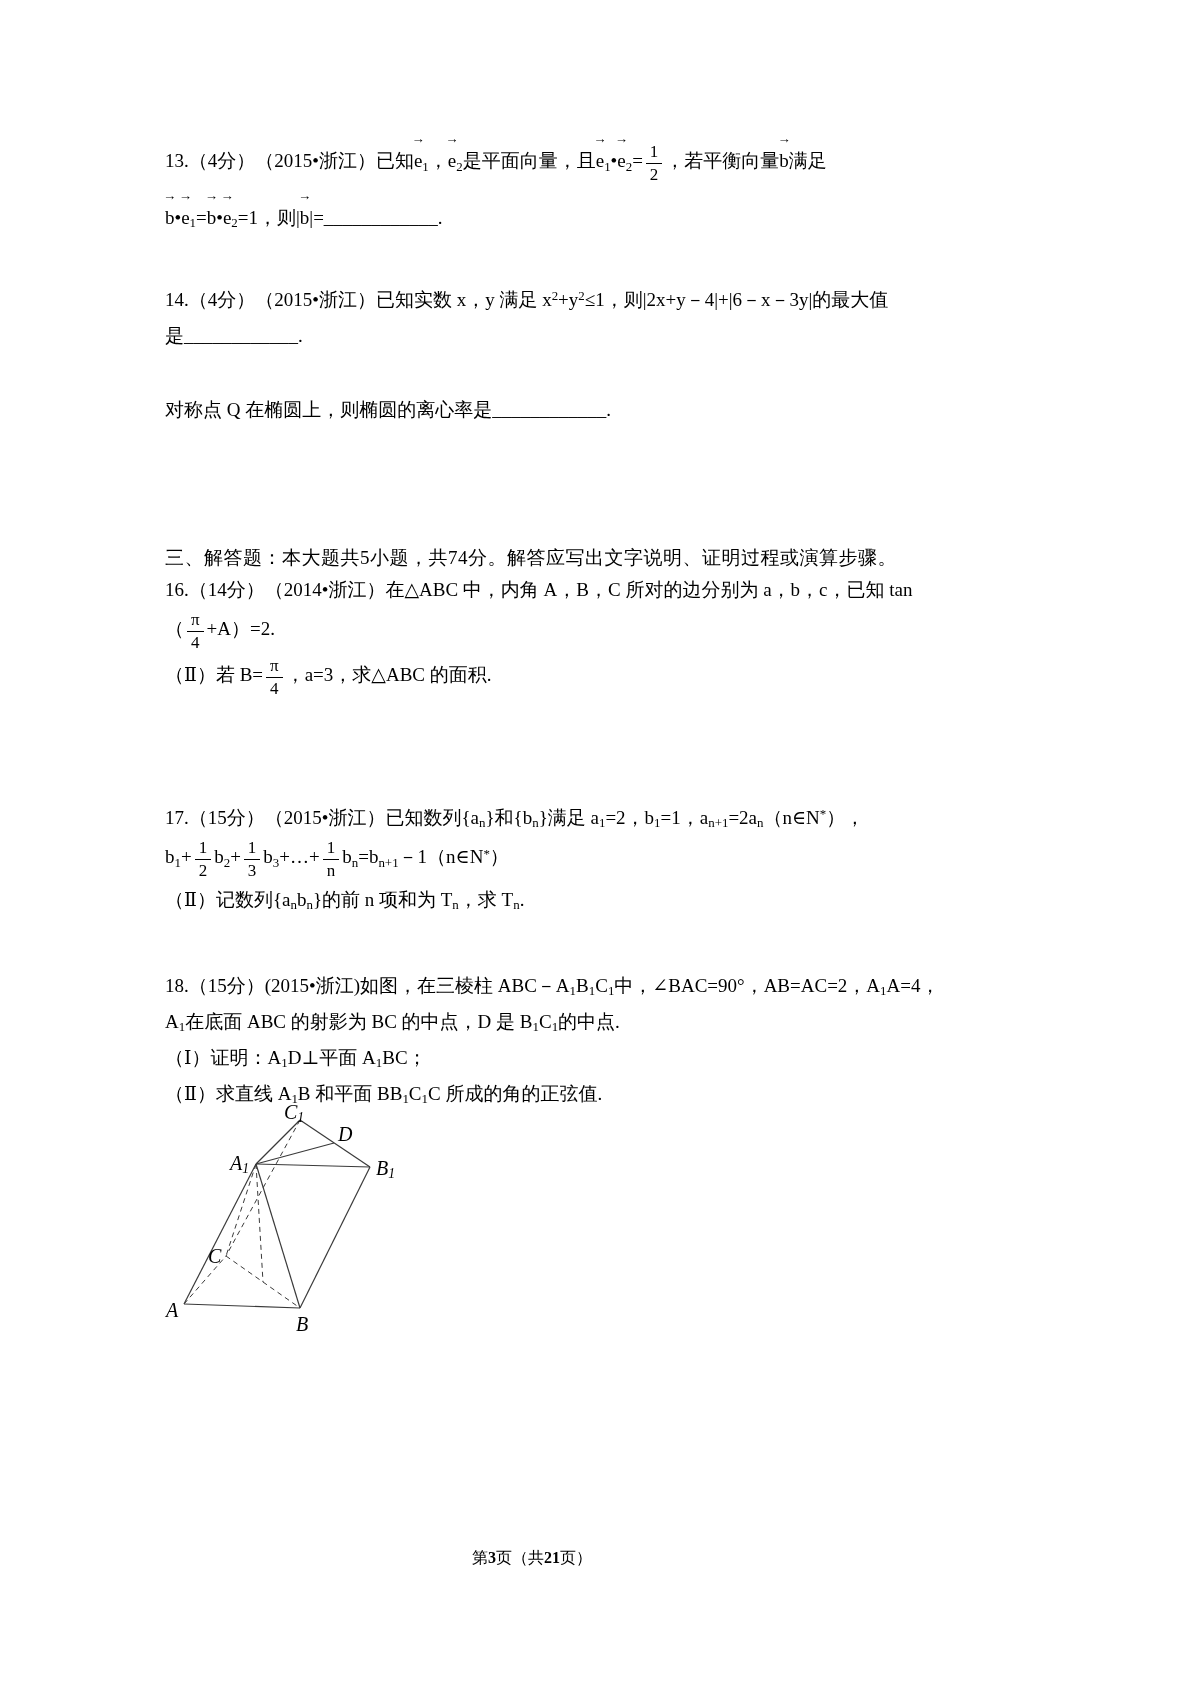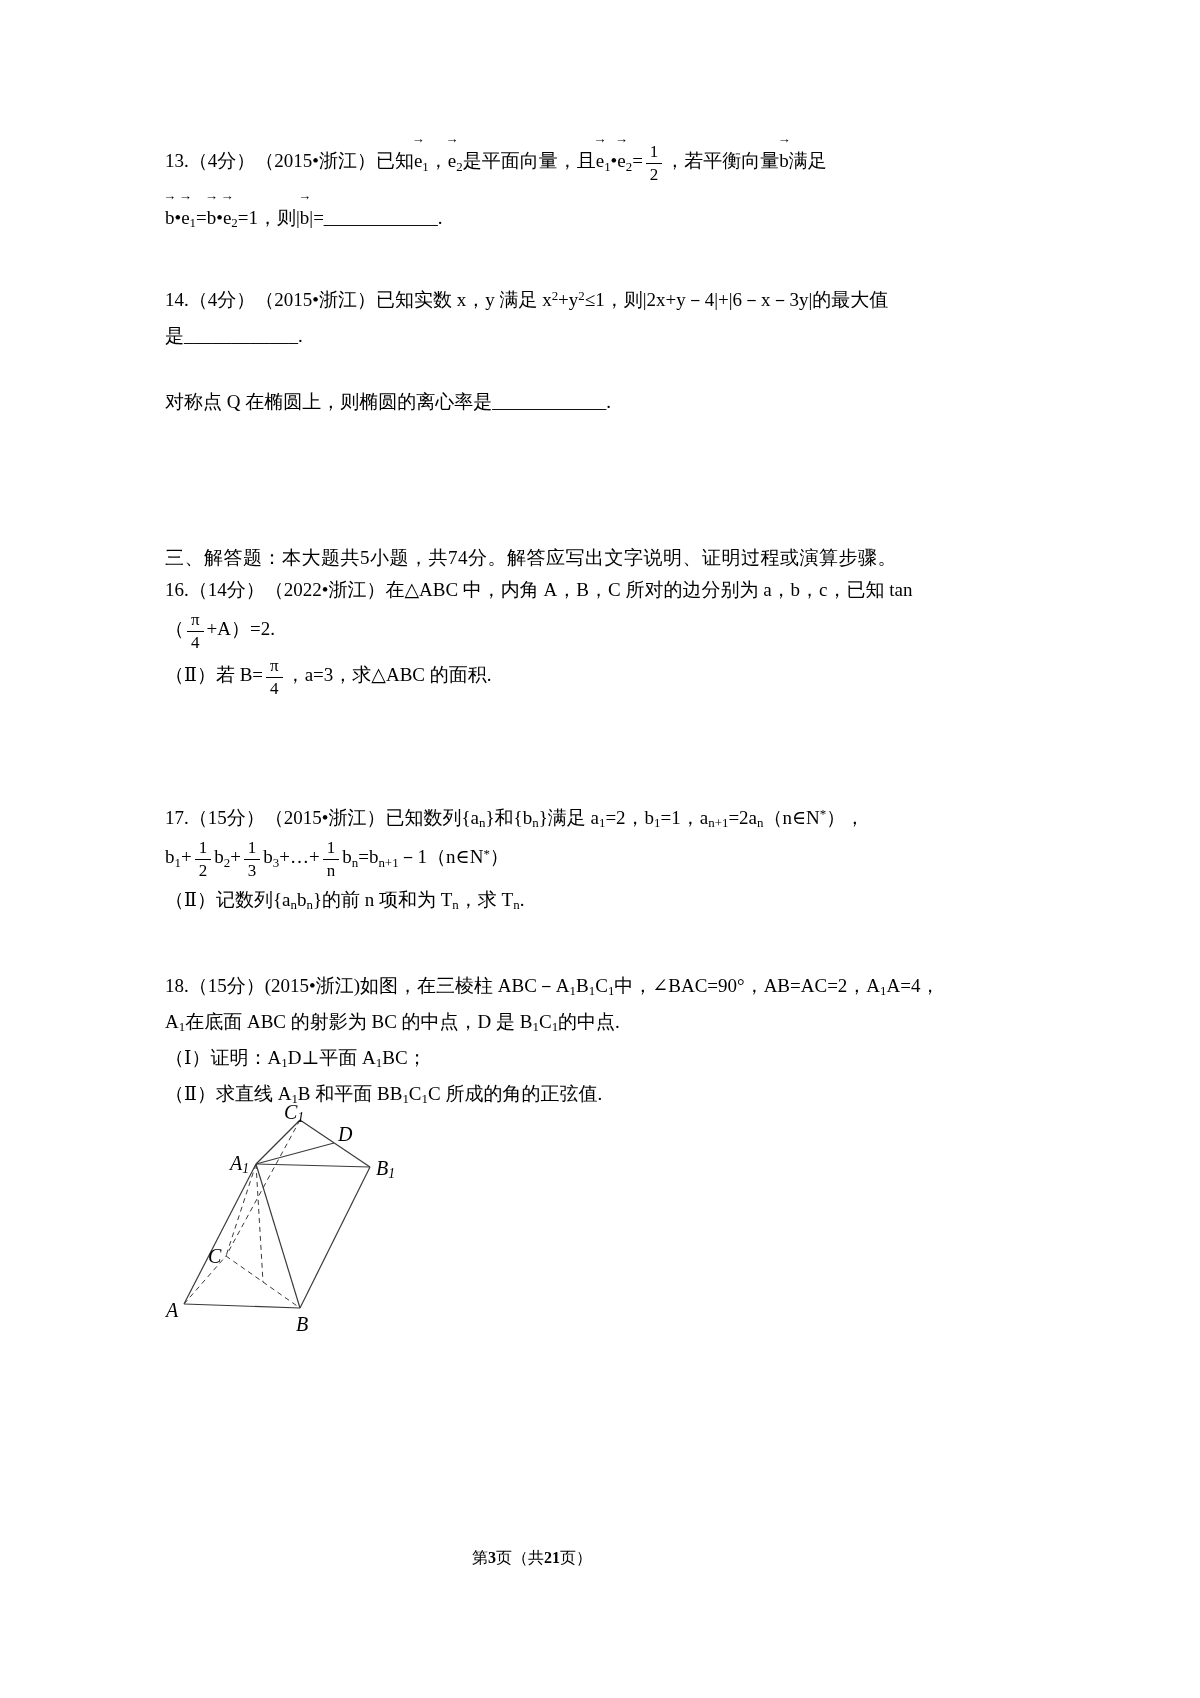--- a/index.html
+++ b/index.html
@@ -36,29 +36,29 @@
     <p class="line">13.（4分）（2015•浙江）已知<span class="vec"><span class="arrow">→</span>e</span><sub>1</sub>，<span class="vec"><span class="arrow">→</span>e</span><sub>2</sub>是平面向量，且<span class="vec"><span class="arrow">→</span>e</span><sub>1</sub>•<span class="vec"><span class="arrow">→</span>e</span><sub>2</sub>=<span class="frac"><span class="num">1</span><span class="den">2</span></span>，若平衡向量<span class="vec"><span class="arrow">→</span>b</span>满足</p>
     <p class="line" style="margin-top:14px"><span class="vec"><span class="arrow">→</span>b</span>•<span class="vec"><span class="arrow">→</span>e</span><sub>1</sub>=<span class="vec"><span class="arrow">→</span>b</span>•<span class="vec"><span class="arrow">→</span>e</span><sub>2</sub>=1，则|<span class="vec"><span class="arrow">→</span>b</span>|=____________.</p>
   </div>
 
   <div class="block" style="top:282px">
     <p class="line">14.（4分）（2015•浙江）已知实数 x，y 满足 x<sup>2</sup>+y<sup>2</sup>≤1，则|2x+y－4|+|6－x－3y|的最大值</p>
     <p class="line">是____________.</p>
   </div>
 
   <div class="block" style="top:378px">
-    <p class="line" style="margin-top:6px">对称点 Q 在椭圆上，则椭圆的离心率是____________.</p>
+    <p class="line" style="margin-top:14px">对称点 Q 在椭圆上，则椭圆的离心率是____________.</p>
   </div>
 
   <div class="block" style="top:540px">
     <p class="line section-title">三、解答题：本大题共5小题，共74分。解答应写出文字说明、证明过程或演算步骤。</p>
   </div>
 
   <div class="block" style="top:572px">
-    <p class="line">16.（14分）（2022•浙江）在△ABC 中，内角 A，B，C 所对的边分别为 a，b，c，已知 tan</p>
+    <p class="line">16.（14分）（2014•浙江）在△ABC 中，内角 A，B，C 所对的边分别为 a，b，c，已知 tan</p>
     <p class="line">（<span class="frac"><span class="num">π</span><span class="den">4</span></span>+A）=2.</p>
     <p class="line">（Ⅱ）若 B=<span class="frac"><span class="num">π</span><span class="den">4</span></span>，a=3，求△ABC 的面积.</p>
   </div>
 
   <div class="block" style="top:800px">
     <p class="line">17.（15分）（2015•浙江）已知数列{a<sub>n</sub>}和{b<sub>n</sub>}满足 a<sub>1</sub>=2，b<sub>1</sub>=1，a<sub>n+1</sub>=2a<sub>n</sub>（n∈N<sup>*</sup>），</p>
     <p class="line">b<sub>1</sub>+<span class="frac"><span class="num">1</span><span class="den">2</span></span>b<sub>2</sub>+<span class="frac"><span class="num">1</span><span class="den">3</span></span>b<sub>3</sub>+…+<span class="frac"><span class="num">1</span><span class="den">n</span></span>b<sub>n</sub>=b<sub>n+1</sub>－1（n∈N<sup>*</sup>）</p>
     <p class="line">（Ⅱ）记数列{a<sub>n</sub>b<sub>n</sub>}的前 n 项和为 T<sub>n</sub>，求 T<sub>n</sub>.</p>
   </div>
 

